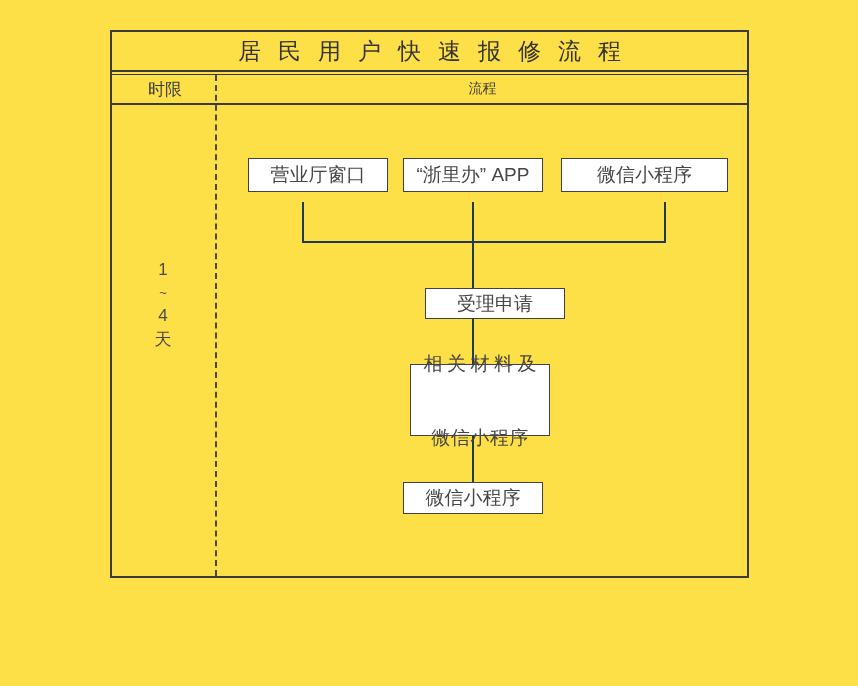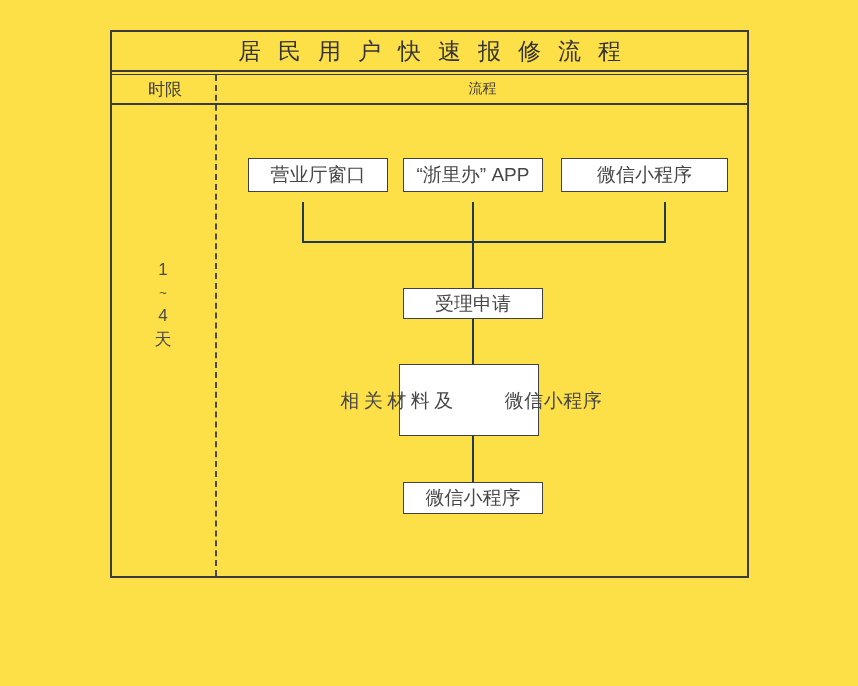--- a/index.html
+++ b/index.html
@@ -78,23 +78,23 @@
     box-sizing: border-box;
     border: 1.5px solid #414141;
     background: #ffffff;
     display: flex; align-items: center; justify-content: center;
     font-size: 19px; color: #464646;
     white-space: nowrap;
   }
   .box-channel-1 { left: 248px; top: 158px; width: 140px; height: 34px; }
   .box-channel-2 { left: 403px; top: 158px; width: 140px; height: 34px; }
   .box-channel-3 { left: 561px; top: 158px; width: 167px; height: 34px; }
-  .box-accept    { left: 403px; top: 288px; width: 140px; height: 31px; }
-  .box-materials { left: 399px; top: 364px; width: 140px; height: 72px;
-                   flex-direction: row; justify-content: center; gap: 47px; }
+  .box-accept    { left: 425px; top: 288px; width: 140px; height: 31px; }
+  .box-materials { left: 410px; top: 364px; width: 140px; height: 72px;
+                   flex-direction: column; justify-content: center; gap: 47px; }
   .box-materials .m-line1 { letter-spacing: 4.5px; padding-left: 4.5px; line-height: 27px; }
   .box-materials .m-line2 { letter-spacing: 0.5px; line-height: 27px; }
   .box-process   { left: 403px; top: 482px; width: 140px; height: 32px; }
 
   
   .conn { position: absolute; background: #1f3a55; }
   .conn-v1      { left: 302px; top: 202px; width: 2px; height: 41px; }
   .conn-v2      { left: 472px; top: 202px; width: 2px; height: 86px; }
   .conn-v3      { left: 664px; top: 202px; width: 2px; height: 41px; }
   .conn-h       { left: 302px; top: 241px; width: 364px; height: 2px; }

